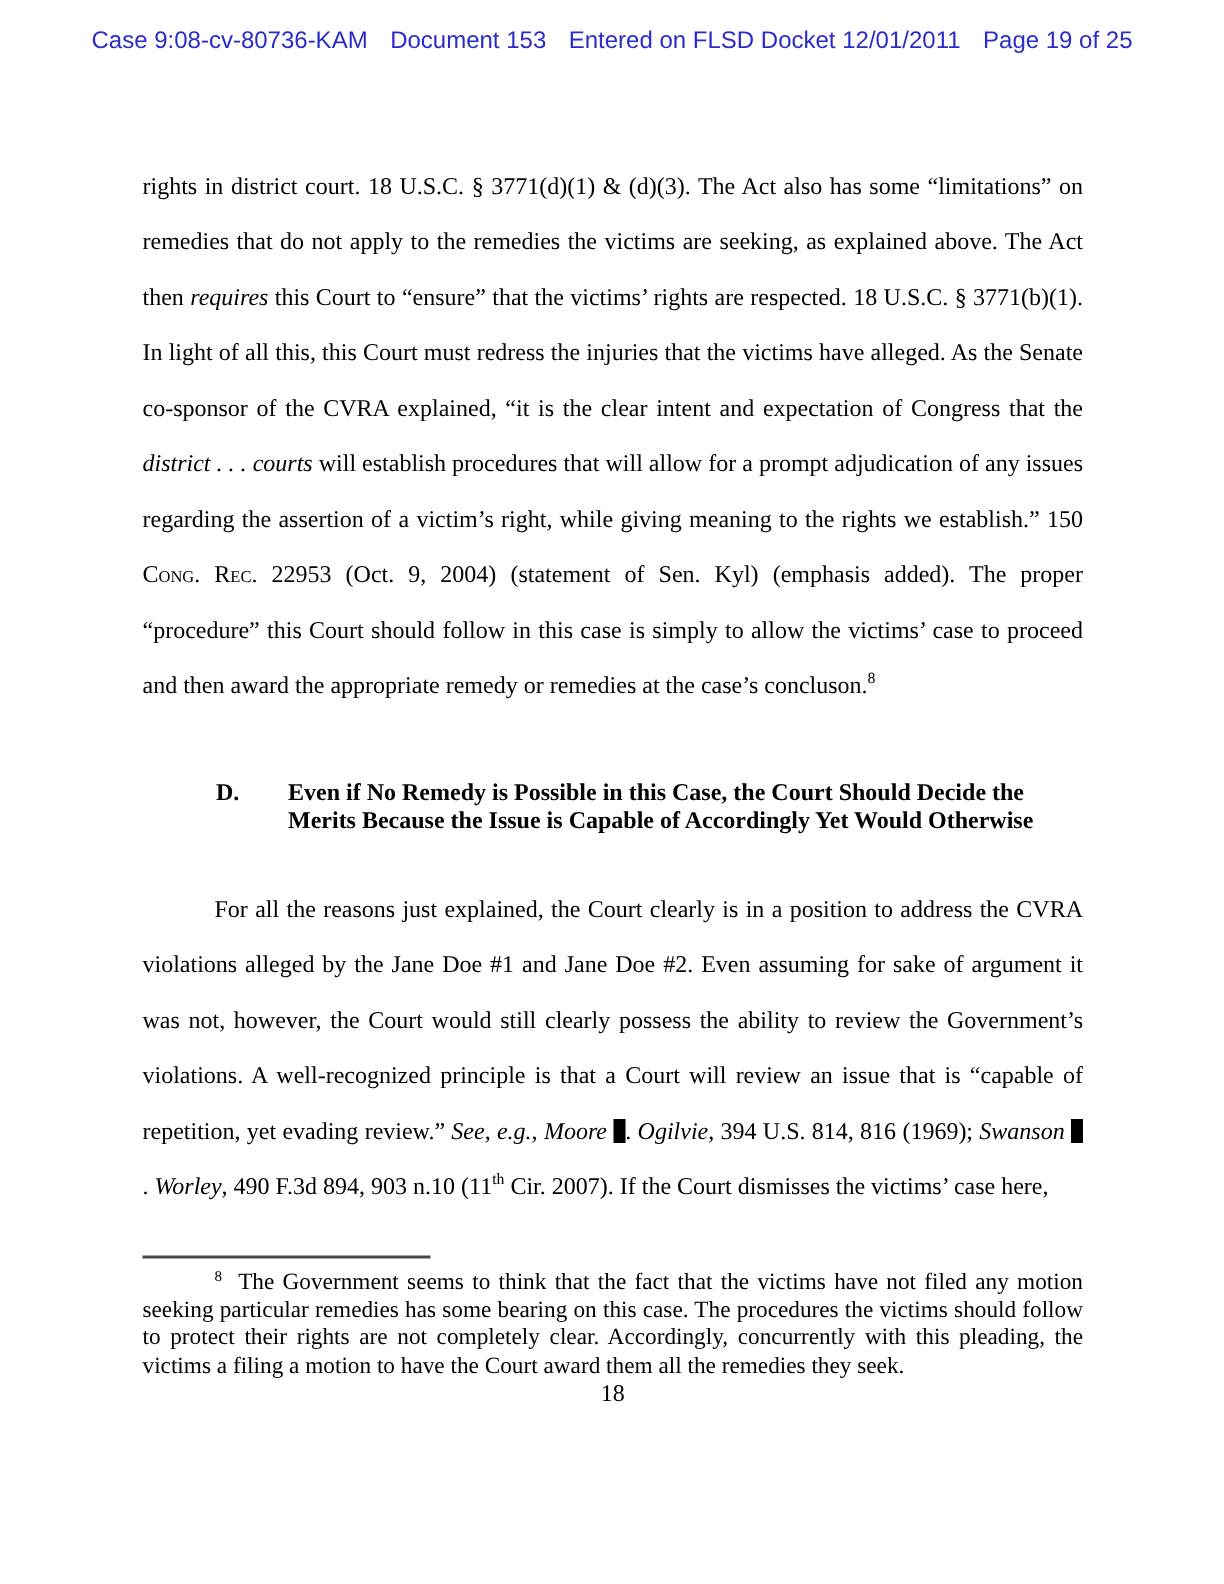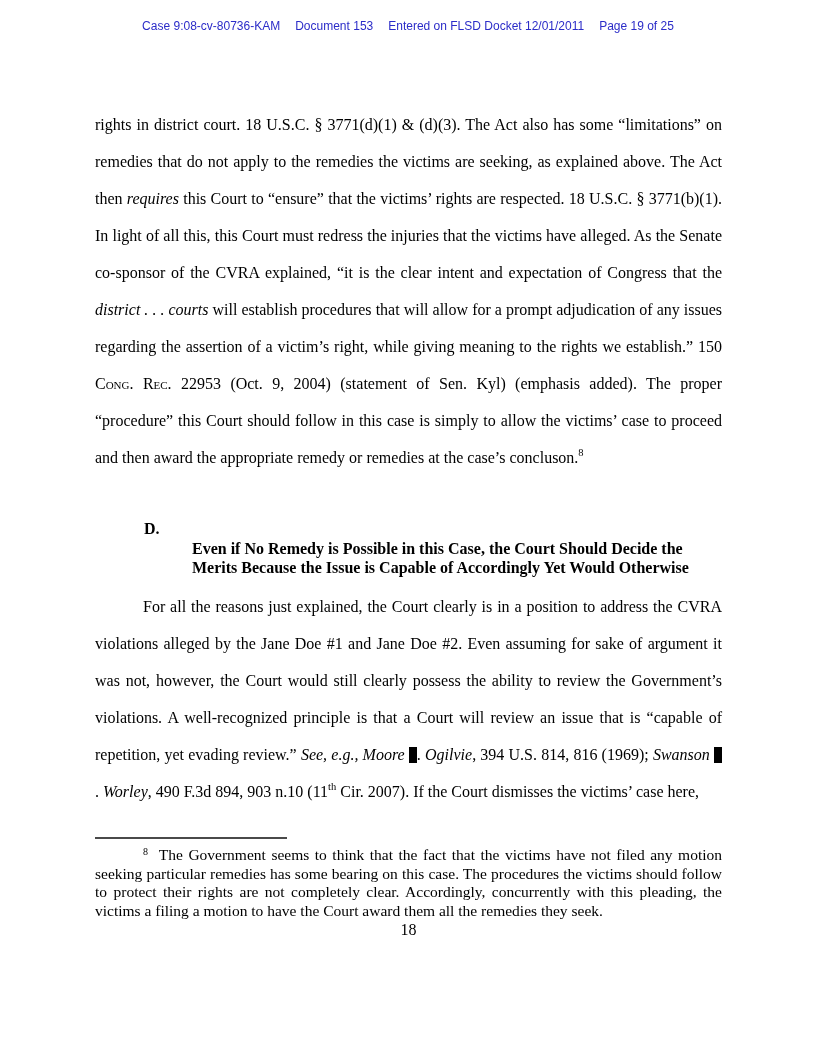--- a/index.html
+++ b/index.html
@@ -15,21 +15,21 @@
   }
   .case-header {
     position: absolute;
     top: 19px;
     left: 0;
     right: 0;
     display: flex;
     justify-content: center;
     gap: 15px;
     font-family: "Liberation Sans", sans-serif;
-    font-size: 12px;
+    font-size: 16px;
     white-space: nowrap;
   }
   .para {
     position: absolute;
     left: 95px;
     width: 627px;
     font-size: 16px;
     line-height: 37px;
     text-align: justify;
   }
@@ -38,21 +38,21 @@
   .heading {
     position: absolute;
     left: 144px;
     top: 520px;
     display: flex;
     font-weight: bold;
     font-size: 16px;
     line-height: 18.7px;
   }
   .heading-label { width: 48px; flex: none; }
-  .heading-text { width: 525px; margin-top: 20px; }
+  .heading-text { width: 525px; }
   .run-italic { font-style: italic; }
   .run-smallcaps { font-variant: small-caps; }
   .run-sup { font-size: 10.5px; vertical-align: 7px; line-height: 0; }
   .run-blackbox {
     display: inline-block;
     width: 8px;
     height: 16px;
     background: #000;
     vertical-align: -3px;
   }

